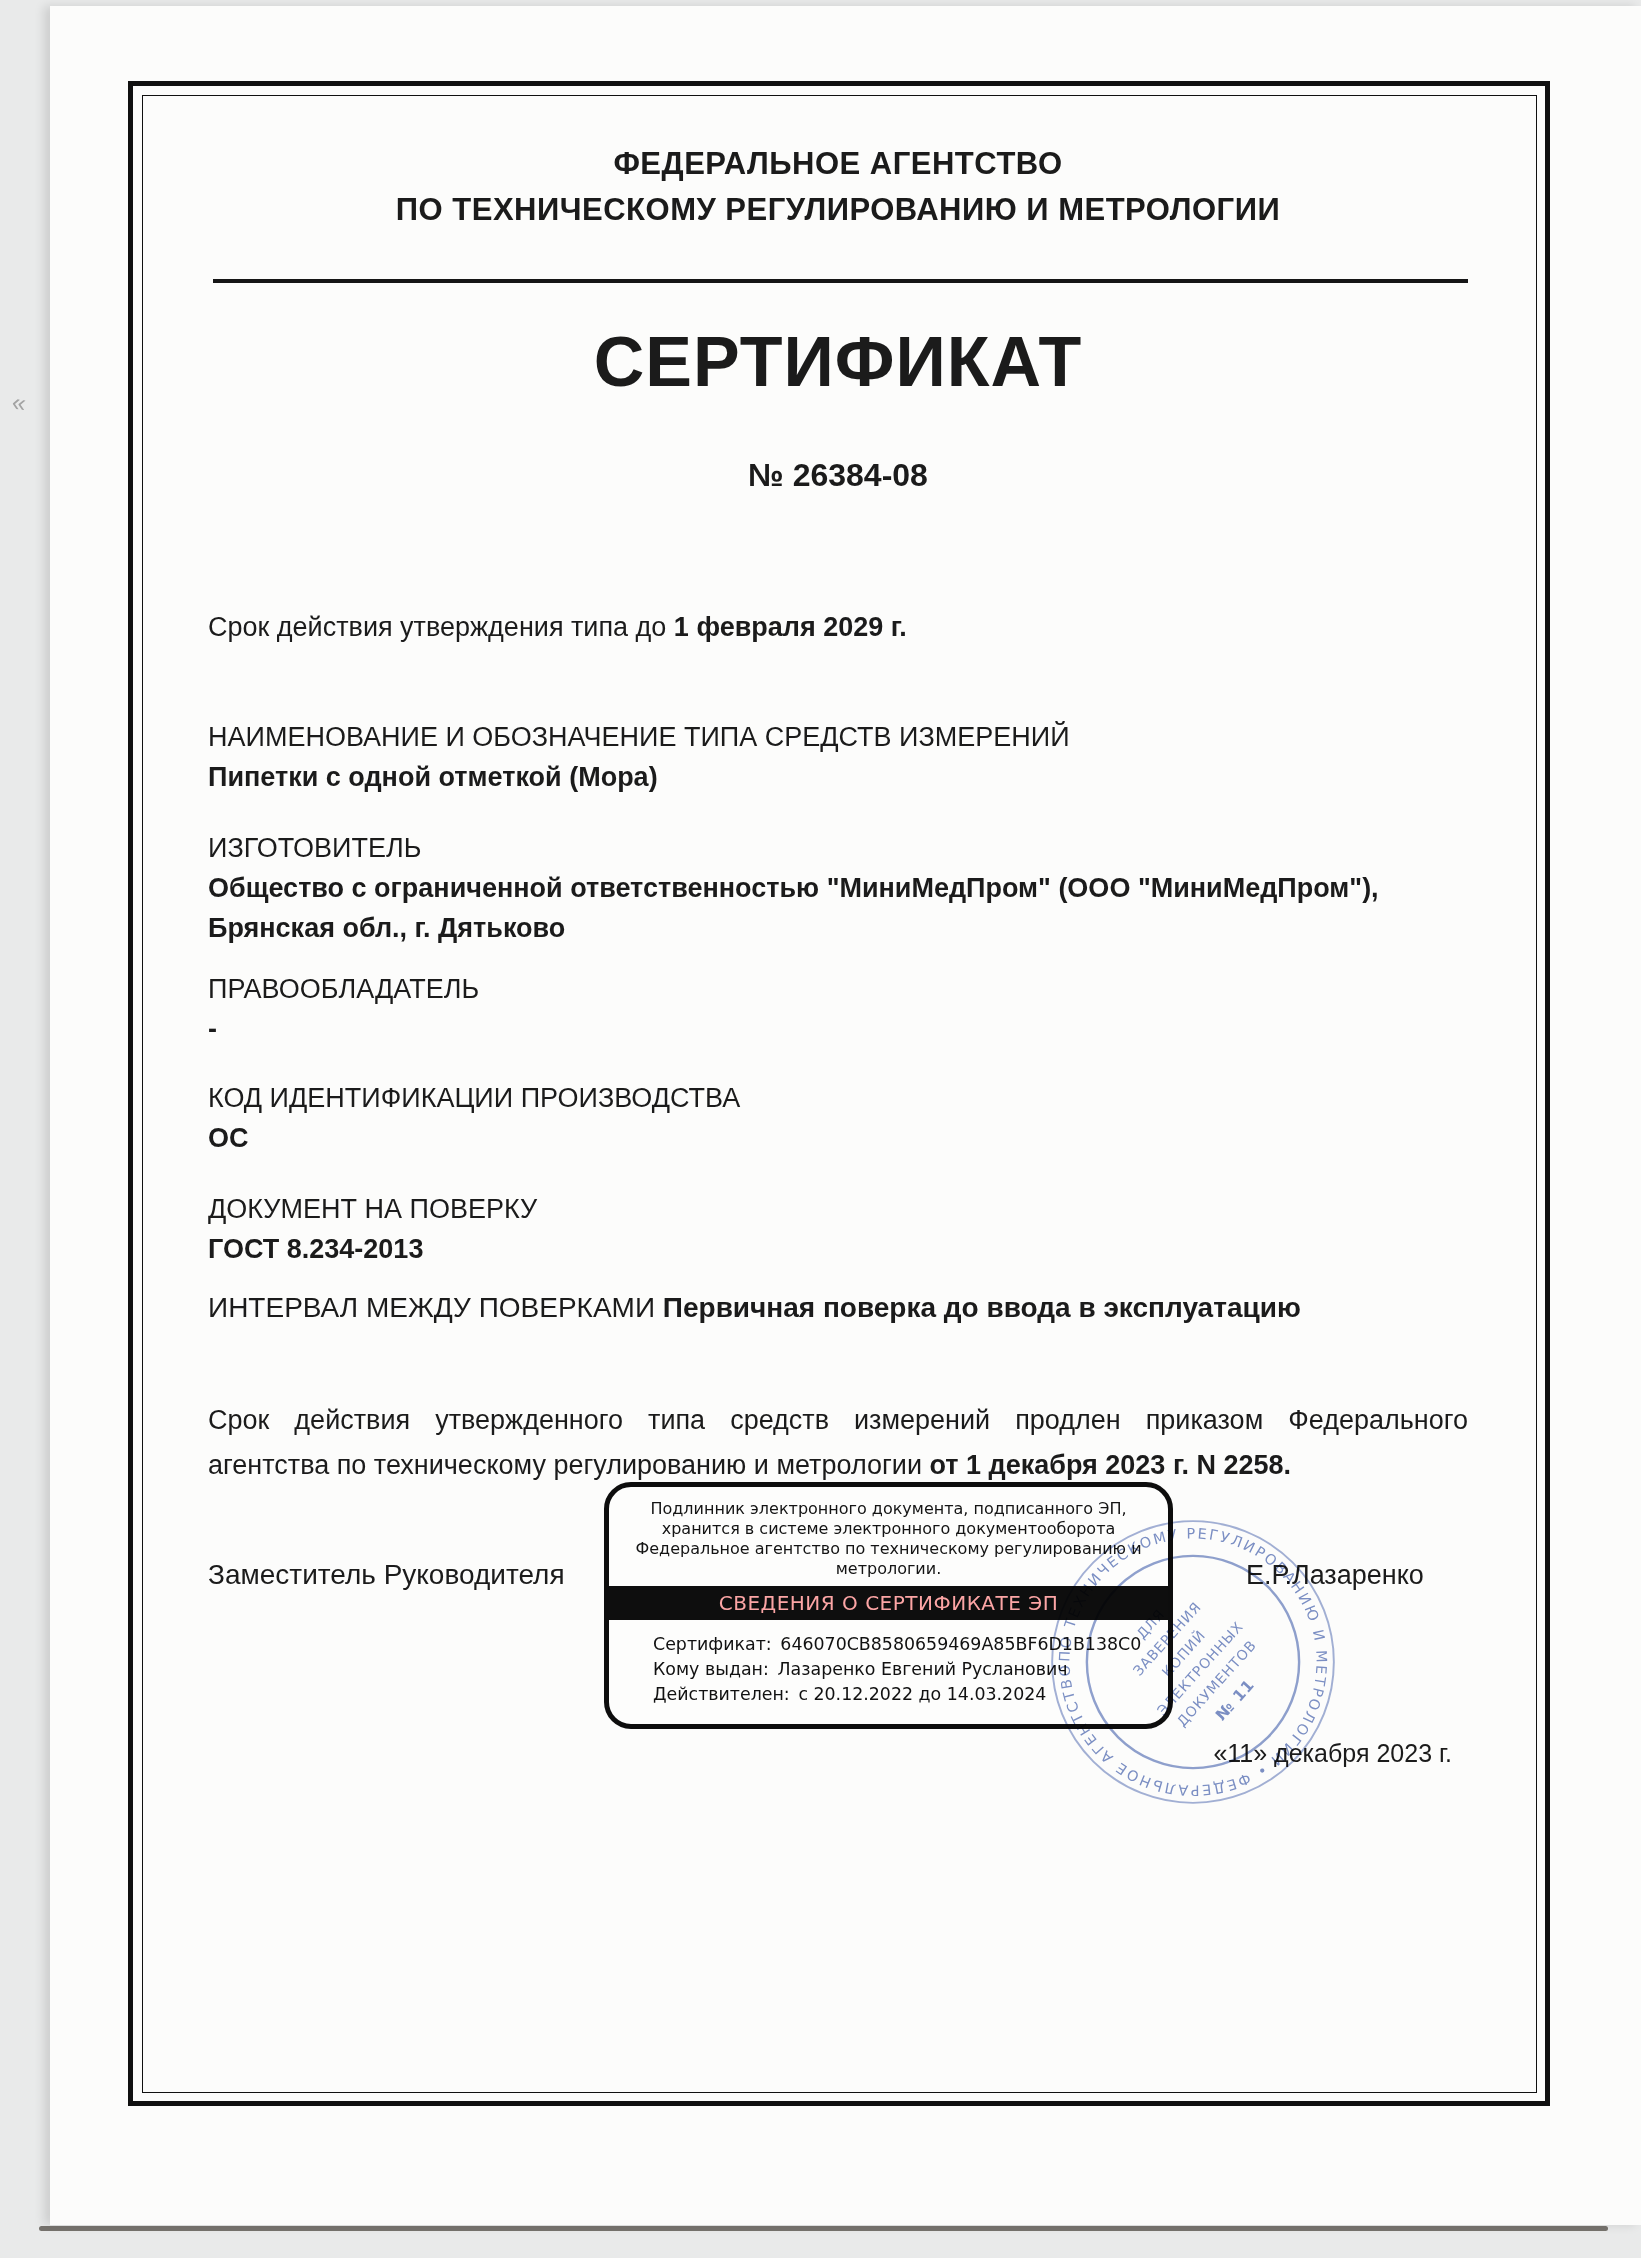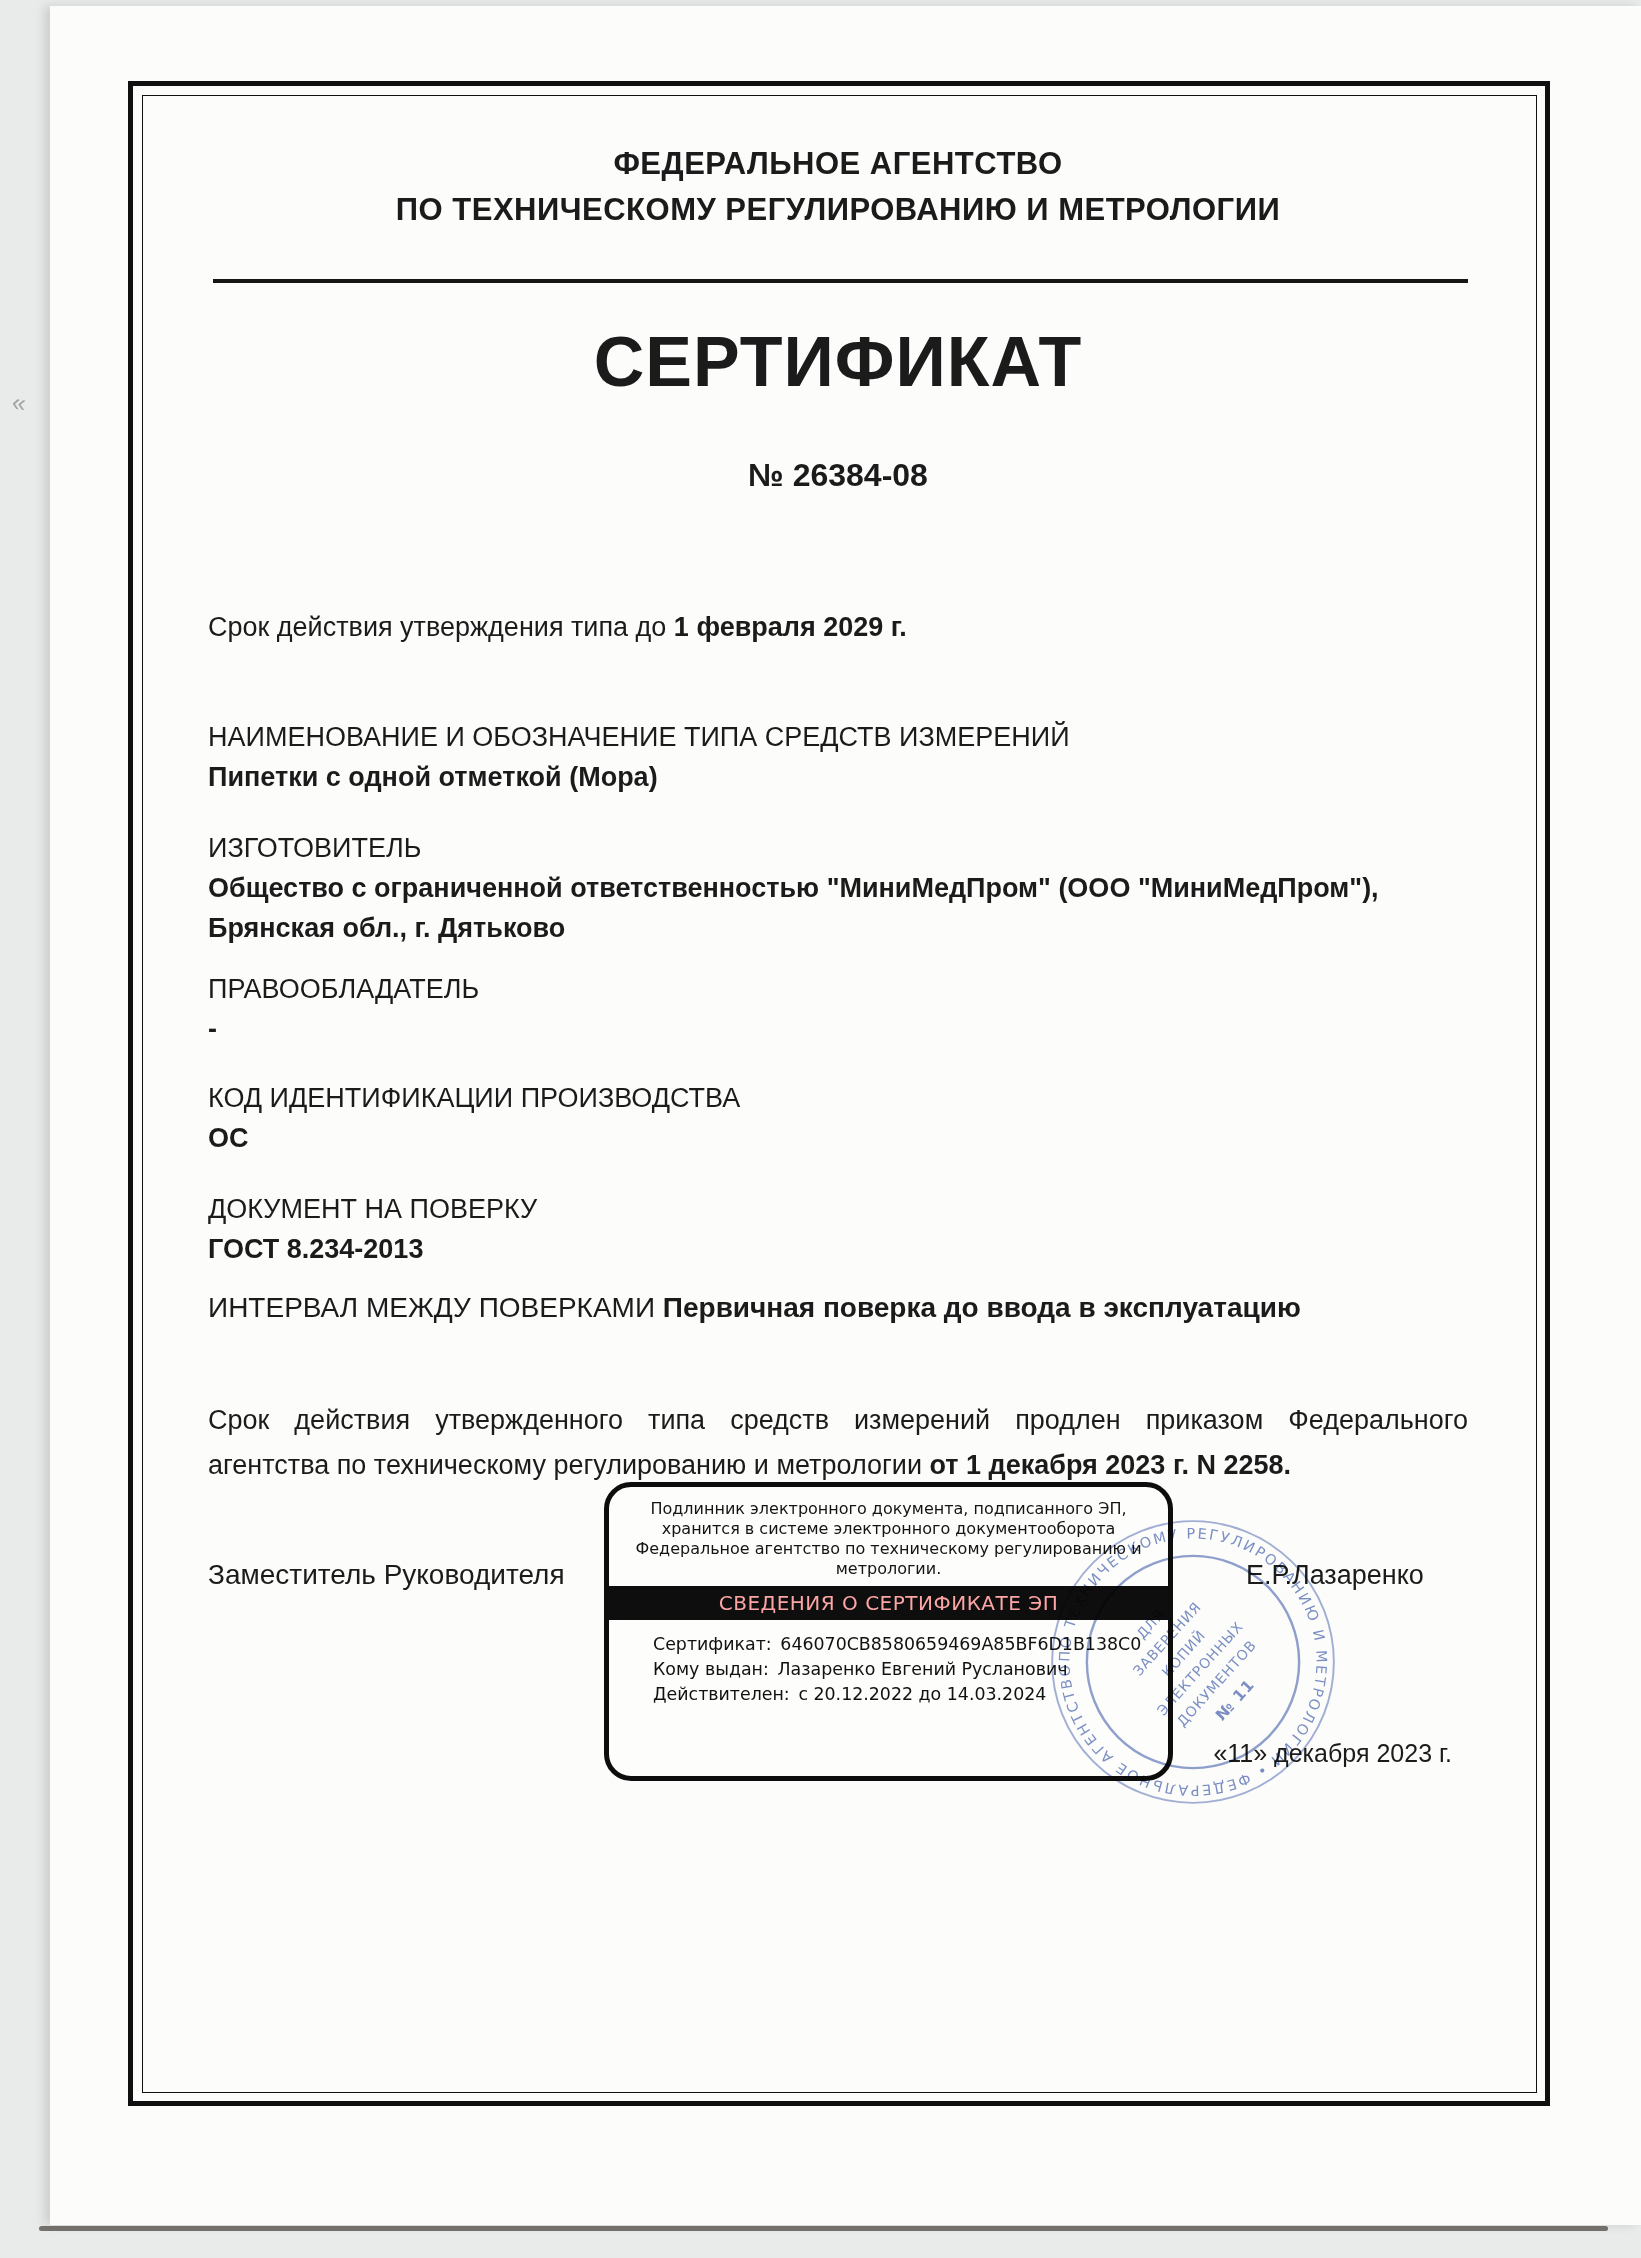--- a/index.html
+++ b/index.html
@@ -69,21 +69,21 @@
   .prolong { top: 1398px; font-size: 27px; line-height: 45px; }
   .prolong .l1 { text-align: justify; text-align-last: justify; }
 
   .sign-position { top: 1559px; font-size: 28px; }
   .sign-name { position: absolute; left: 1246px; top: 1560px; font-size: 27px; white-space: nowrap; }
   .sign-date { position: absolute; left: 964px; top: 1739px; width: 488px; text-align: right; font-size: 25px; }
 
   .esign-box {
     position: absolute;
     left: 604px; top: 1482px;
-    width: 569px; height: 299px;
+    width: 569px; height: 247px;
     border: 5.8px solid #0d0d0d;
     border-radius: 27px;
     background: #fdfdfc;
     overflow: hidden;
     font-family: "DejaVu Sans", sans-serif;
   }
   .esign-notice {
     margin-top: 11.6px;
     text-align: center;
     font-size: 16px;

